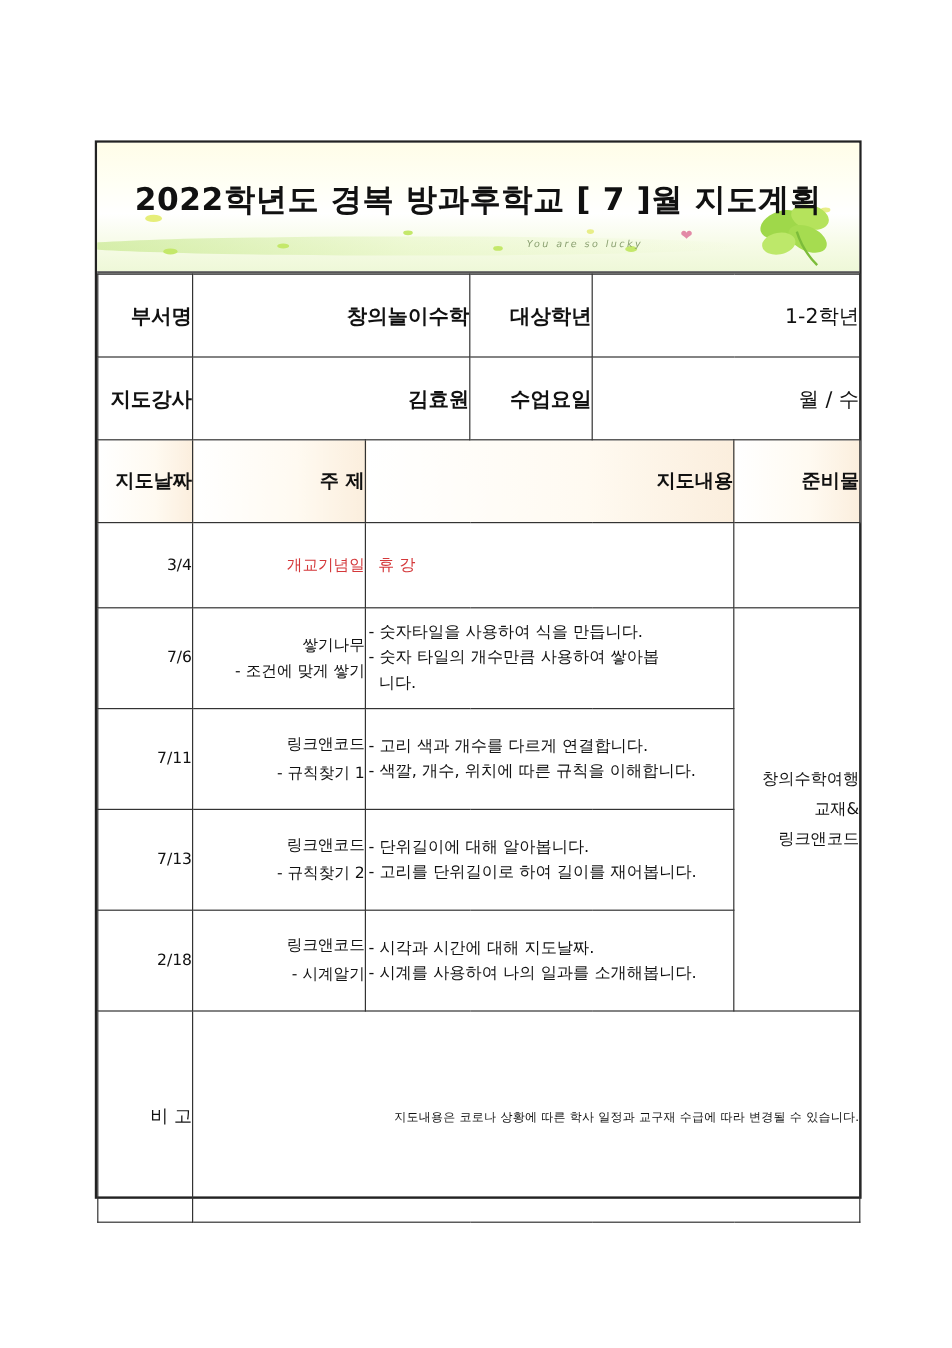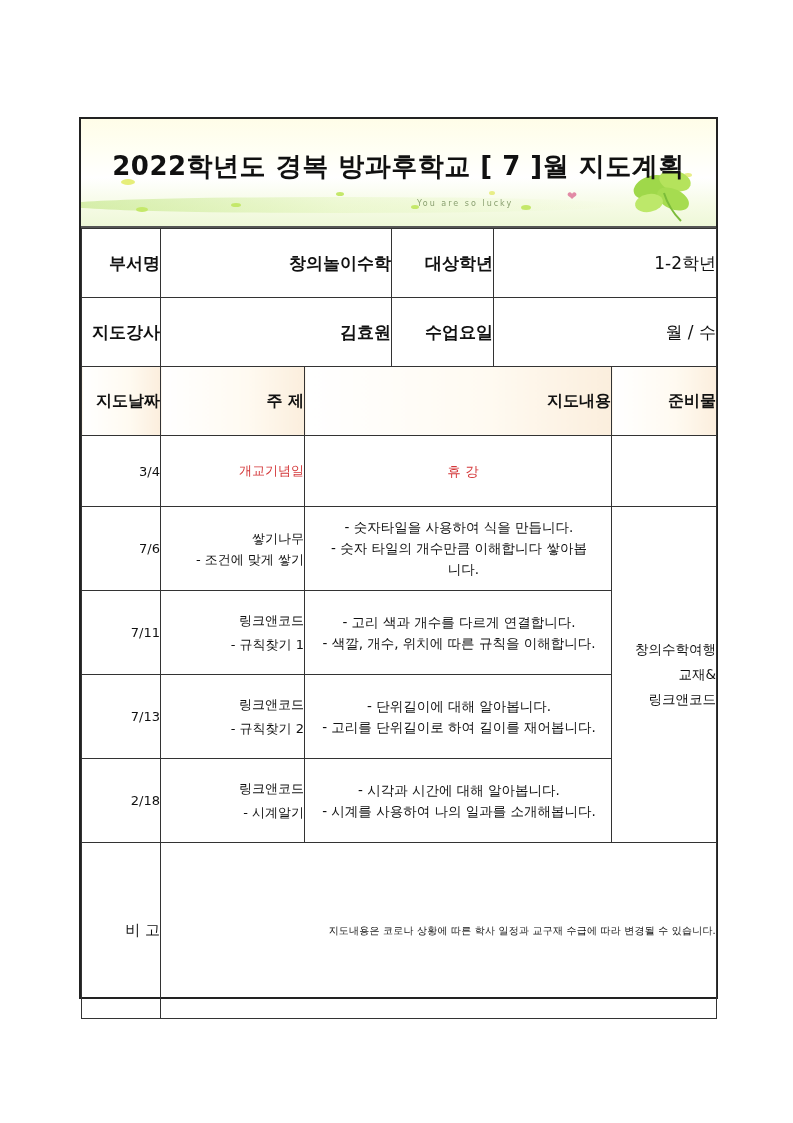--- a/index.html
+++ b/index.html
@@ -4,30 +4,30 @@
   <style>
     html, body { margin: 0; padding: 0; background: #ffffff; }
     body { width: 793px; height: 1123px; position: relative; font-family: "DejaVu Sans", "Liberation Sans", sans-serif; color: #111; }
     .sheet { position: absolute; left: 79px; top: 117px; width: 639px; height: 882px; border: 2px solid #222; box-sizing: border-box; }
     .banner { position: absolute; left: 0; top: 0; width: 635px; height: 109px; overflow: hidden;
       background: linear-gradient(180deg, #fffde8 0%, #fffff4 30%, #ffffff 55%, #f6fbe6 80%, #eef8d8 100%); border-bottom: 2px solid #555; box-sizing: border-box; }
     .banner-title { position: absolute; left: 0; right: 0; top: 30px; text-align: center; font-size: 26px; font-weight: bold; letter-spacing: 0.5px; color: #111; }
     .banner-wave { position: absolute; left: -20px; top: 78px; width: 560px; height: 16px; border-radius: 50%; background: linear-gradient(90deg, rgba(170,220,90,0.45), rgba(210,240,150,0.25), rgba(255,255,255,0)); }
     .dot { position: absolute; border-radius: 50%; background: #c4e86a; }
     .clover { position: absolute; left: 548px; top: 48px; width: 70px; height: 55px; }
-    .script { position: absolute; left: 336px; top: 80px; font-size: 8px; color: #8aa070; letter-spacing: 2px; }
+    .script { position: absolute; left: 358px; top: 80px; font-size: 8px; color: #8aa070; font-style: italic; letter-spacing: 2px; }
     .heart { position: absolute; left: 486px; top: 70px; font-size: 12px; color: #e28aa6; }
     table { position: absolute; left: 0; top: 109px; width: 635px; border-collapse: collapse; table-layout: fixed; }
     td { border: 1px solid #333; text-align: right; vertical-align: middle; font-size: 13px; padding: 0; }
     .lbl { font-weight: bold; font-size: 17px; }
     .val { font-size: 17px; }
     .val-b { font-size: 17px; font-weight: bold; }
     .hdr { font-weight: bold; font-size: 16px; background: linear-gradient(90deg, #ffffff 0%, #fffaf1 60%, #fbeedd 100%); }
     .red { color: #d4383a; }
-    .content { text-align: center; padding-left: 2px; line-height: 21px; font-size: 13.5px; }
+    .content { text-align: left; padding-left: 2px; line-height: 21px; font-size: 13.5px; }
     .content .line { display: block; }
     .note { font-size: 10px; letter-spacing: 0.2px; }
   </style>
 </head>
 <body>
 
 <div class="sheet">
   <div class="banner">
     <div class="banner-wave"></div>
     <div class="dot" style="left:40px;top:60px;width:14px;height:6px;background:#e6ee7a;"></div>
@@ -87,21 +87,21 @@
       <td></td>
     </tr>
     <tr style="height:84px">
       <td>7/6</td>
       <td style="line-height:21px">
         <span class="line" style="display:block">쌓기나무</span>
         <span class="line" style="display:block">- 조건에 맞게 쌓기</span>
       </td>
       <td class="content" colspan="3">
         <span class="line">- 숫자타일을 사용하여 식을 만듭니다.</span>
-        <span class="line">- 숫자 타일의 개수만큼 이해합니다 쌓아봅</span>
+        <span class="line">- 숫자 타일의 개수만큼 사용하여 쌓아봅</span>
         <span class="line" style="white-space:pre">  니다.</span>
       </td>
       <td rowspan="4" style="line-height:25px; font-size:13.5px">
         <span class="line" style="display:block">창의수학여행</span>
         <span class="line" style="display:block">교재&amp;</span>
         <span class="line" style="display:block">링크앤코드</span>
       </td>
     </tr>
     <tr style="height:84px">
       <td>7/11</td>
@@ -125,21 +125,21 @@
         <span class="line">- 고리를 단위길이로 하여 길이를 재어봅니다.</span>
       </td>
     </tr>
     <tr style="height:84px">
       <td>2/18</td>
       <td style="line-height:24px">
         <span class="line" style="display:block">링크앤코드</span>
         <span class="line" style="display:block">- 시계알기</span>
       </td>
       <td class="content" colspan="3">
-        <span class="line">- 시각과 시간에 대해 알아봅니다.</span>
+        <span class="line">- 시각과 시간에 대해 지도날짜.</span>
         <span class="line">- 시계를 사용하여 나의 일과를 소개해봅니다.</span>
       </td>
     </tr>
     <tr style="height:176px">
       <td class="val" style="font-size:15px">비 고</td>
       <td class="note" colspan="5">지도내용은 코로나 상황에 따른 학사 일정과 교구재 수급에 따라 변경될 수 있습니다.</td>
     </tr>
   </tbody>
     </table>
 </div>

